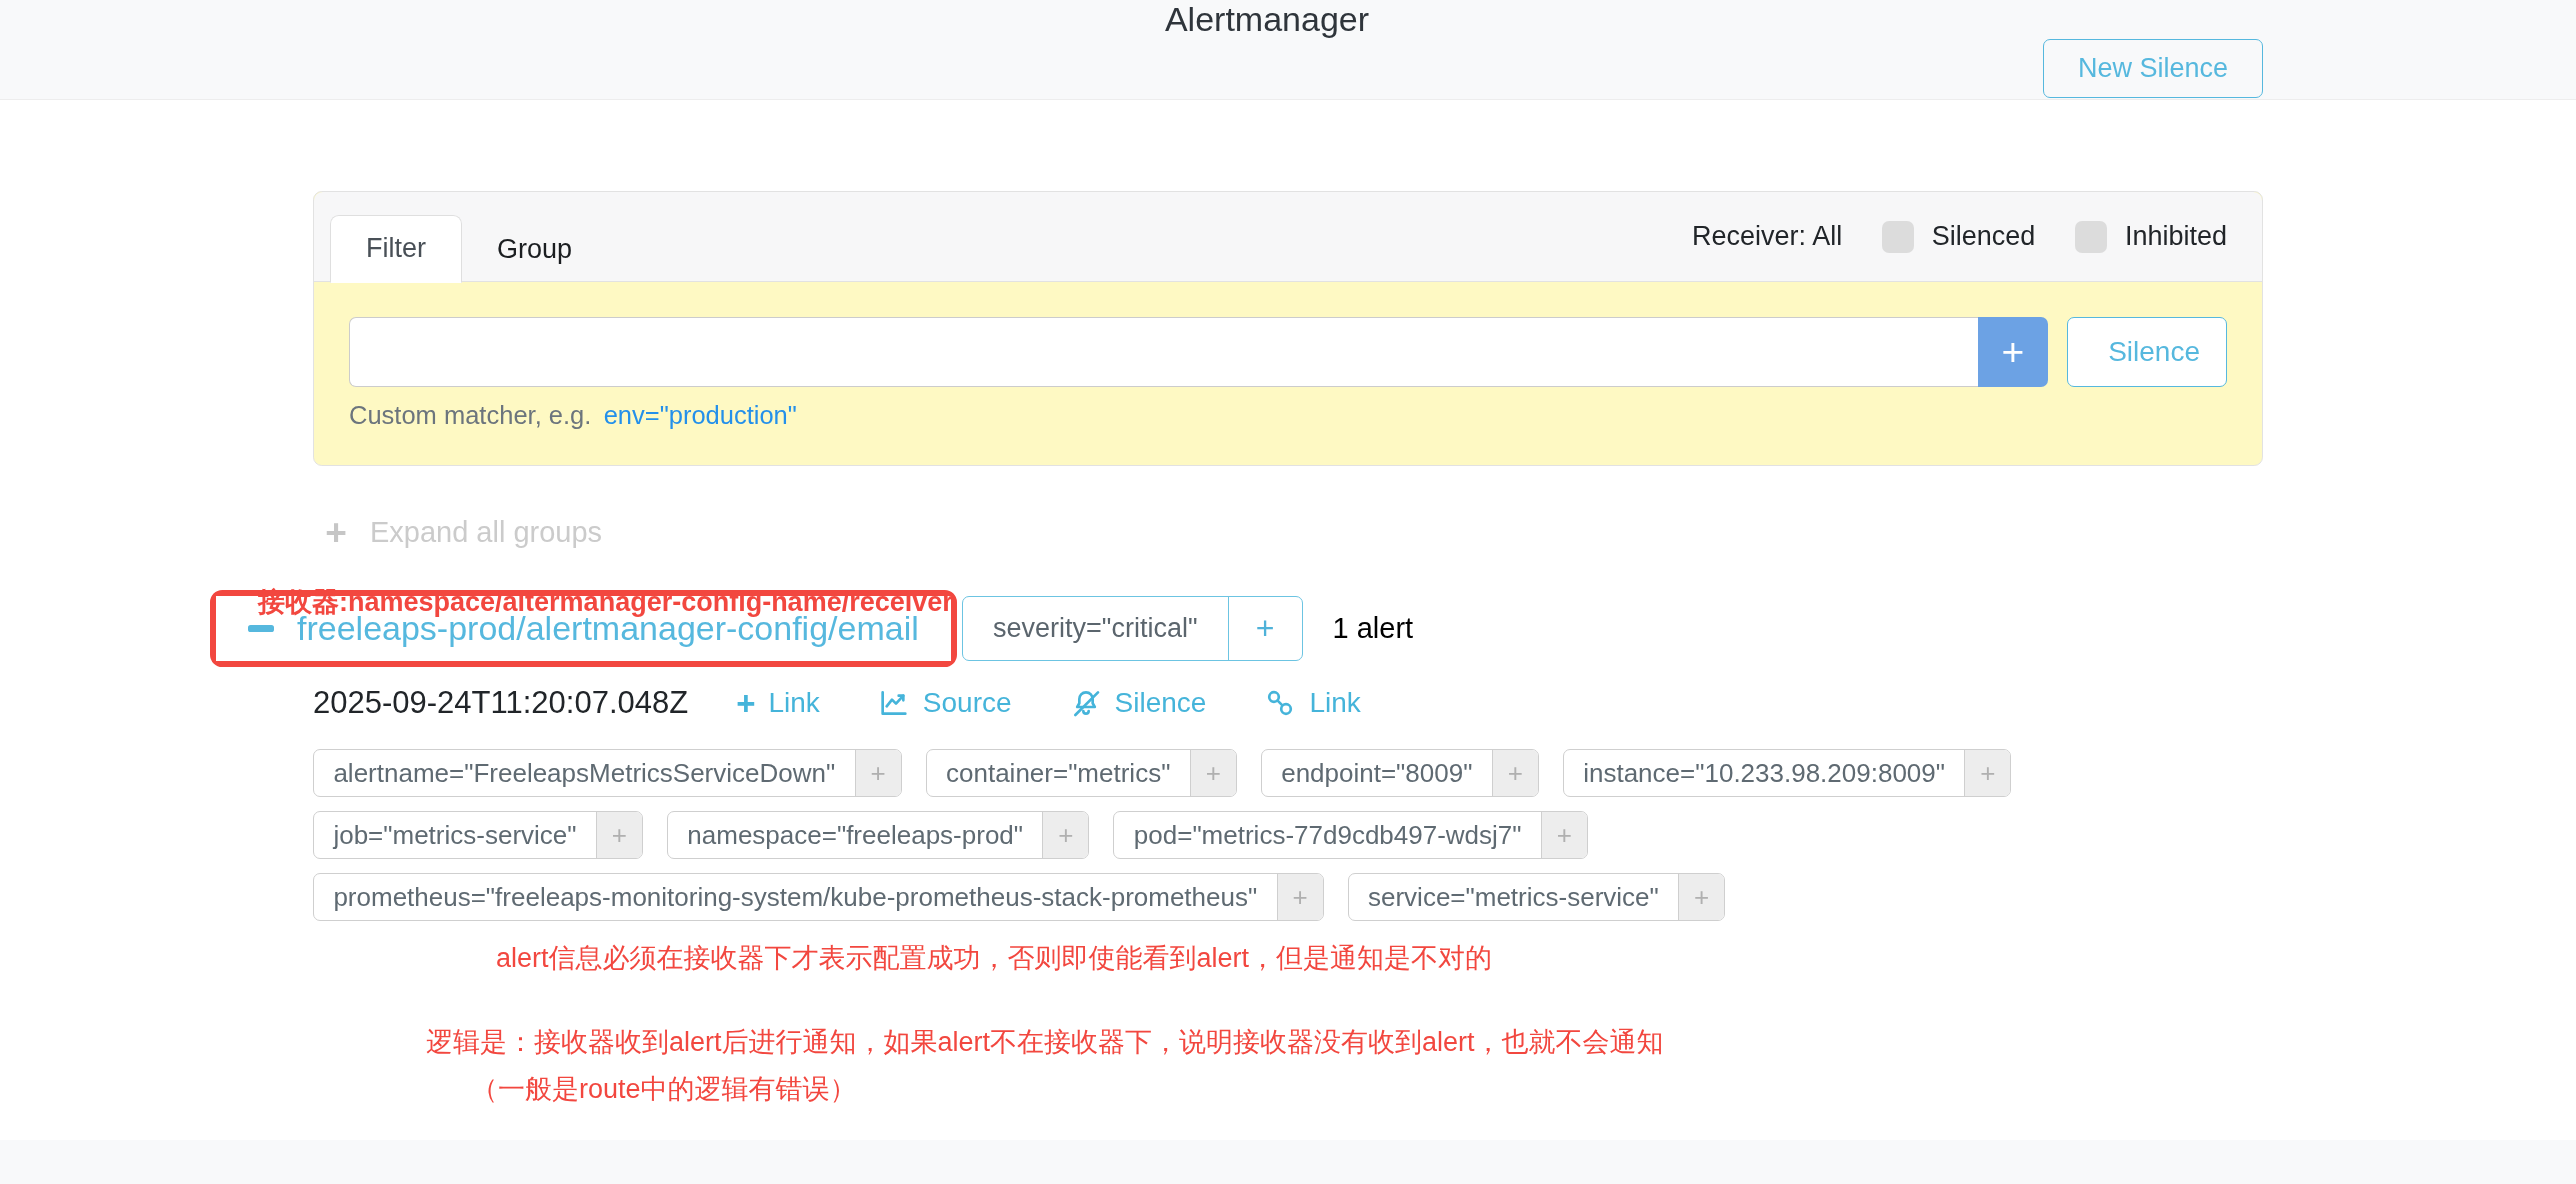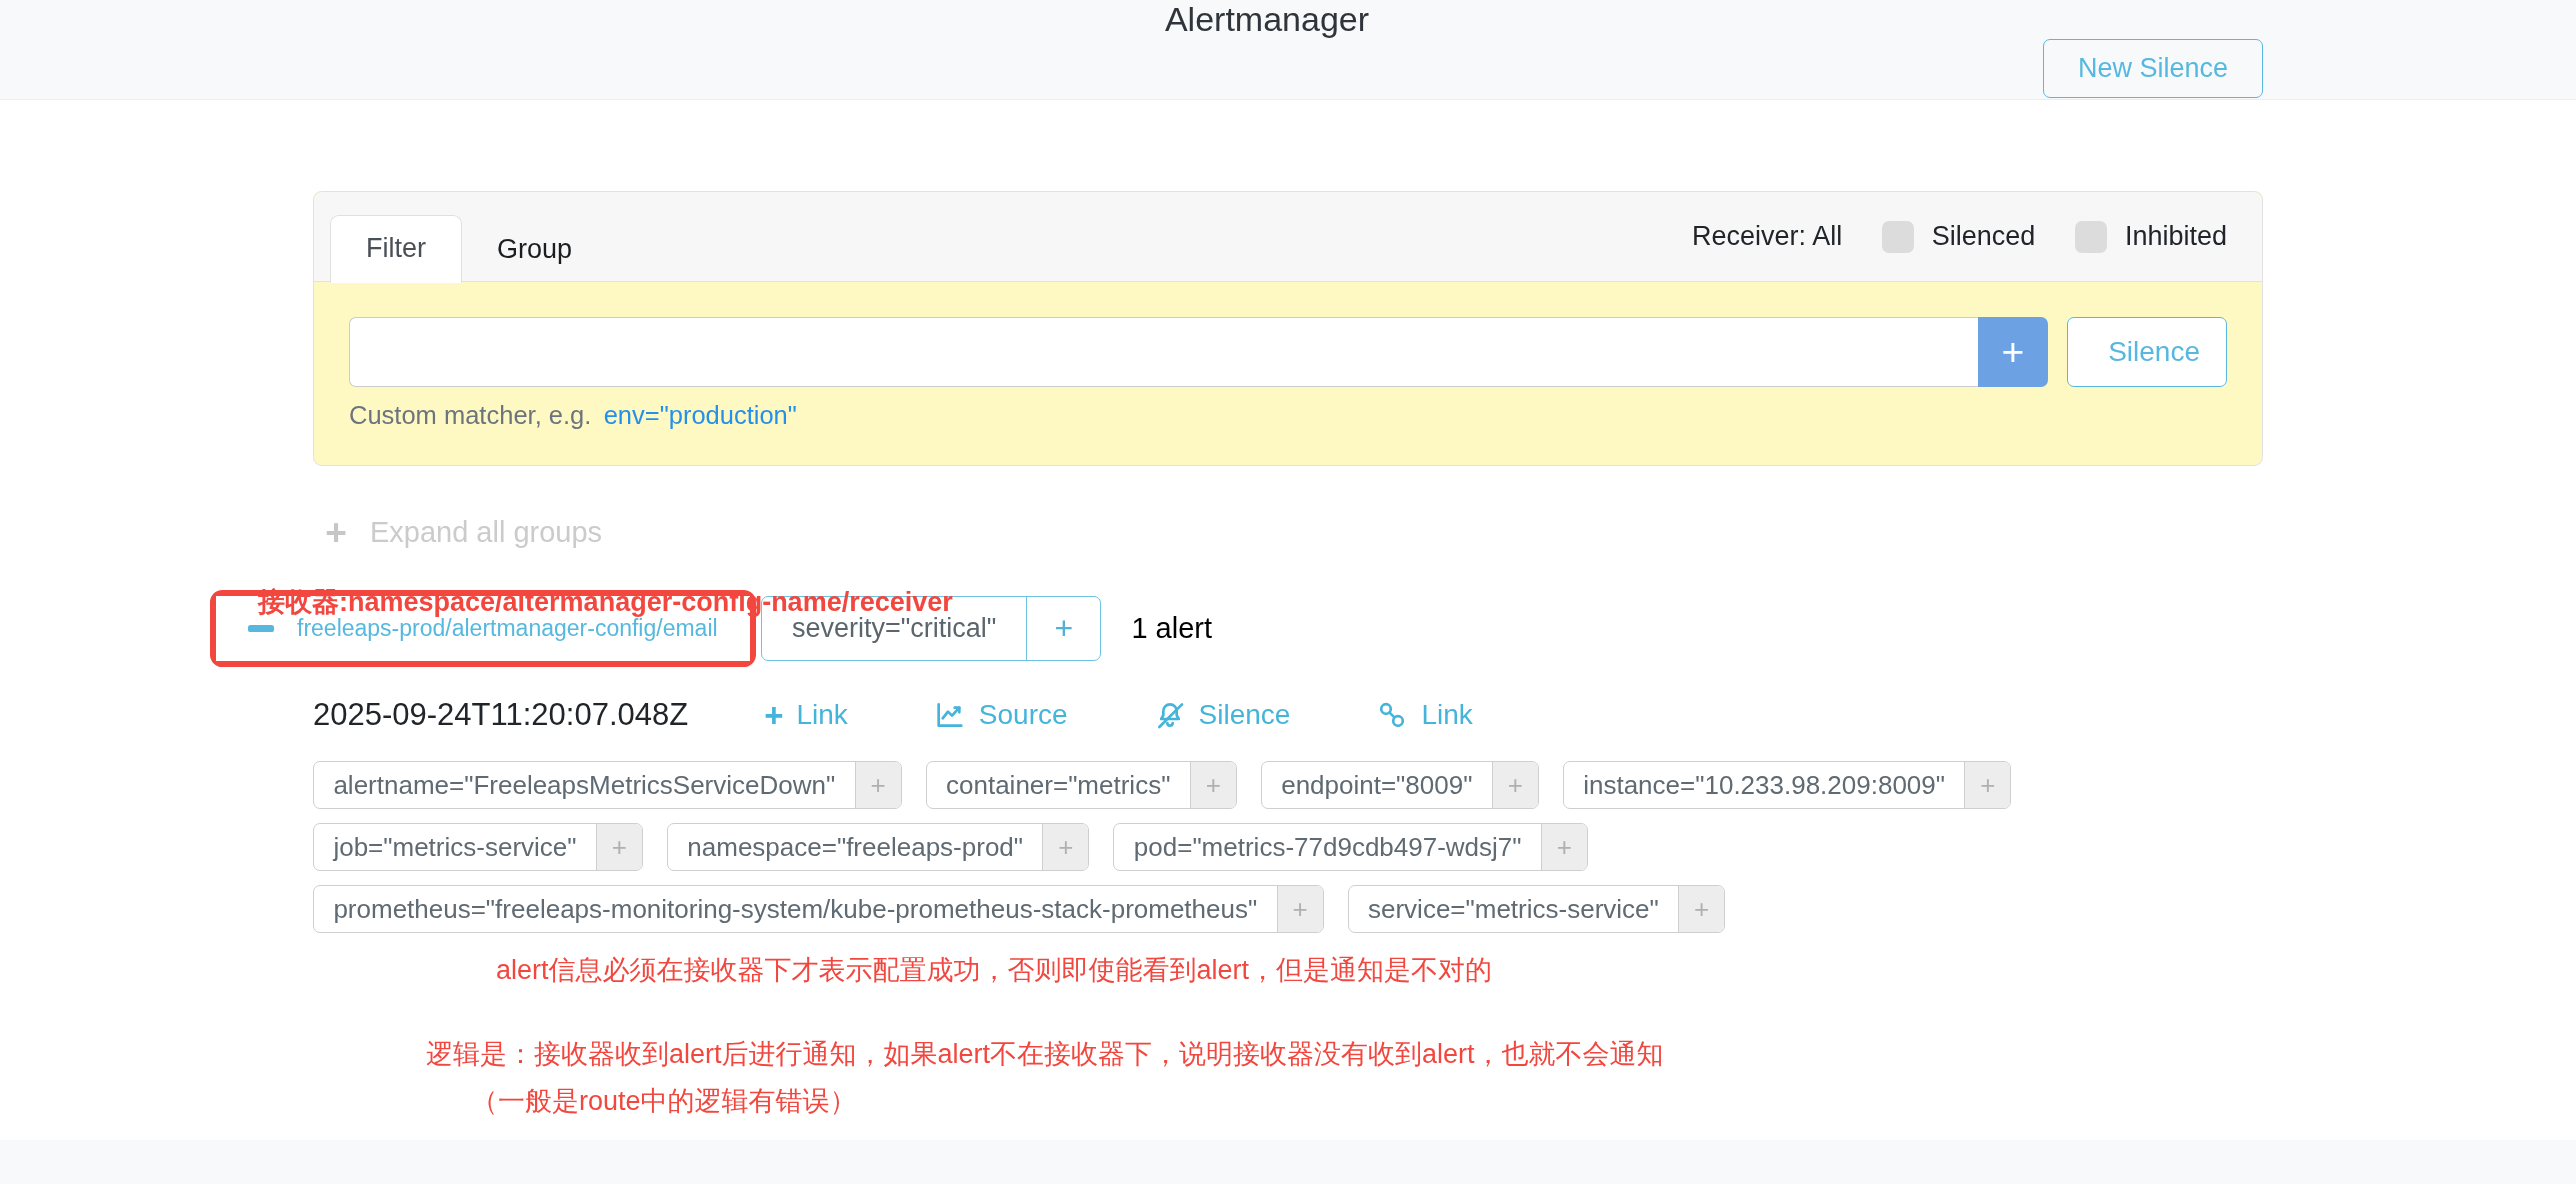--- a/index.html
+++ b/index.html
@@ -45,33 +45,33 @@
 
   
   .groups-section { position:relative; width:1950px; margin:0 auto; }
   .expand-row { display:flex; align-items:center; gap:23px; margin:48px 0 0 12.3px;
     color:#cbcbcb; font-size:29px; cursor:pointer; width:fit-content; }
   .expand-plus { font-size:37px; font-weight:700; color:#c6c6c6; line-height:1; }
   .annotation-receiver { position:absolute; left:-55px; top:70px; font-size:27px;
     font-weight:600; color:#f2473f; white-space:nowrap; }
   .group-row { display:flex; align-items:center; margin-top:39px; margin-left:-103px; }
   .redbox { border:6.2px solid #f2473f; border-radius:12.3px; background:#fff; display:flex; }
-  .btn-receiver { display:flex; align-items:center; gap:23px; color:#56b8de; font-size:23px;
+  .btn-receiver { display:flex; align-items:center; gap:23px; color:#56b8de; font-size:34px;
     padding:0 32px; height:65px; background:#fff; border:none; cursor:pointer; }
   .minus-bar { width:26px; height:6.2px; background:#56b8de; border-radius:2.6px; }
   .severity-group { display:flex; margin-left:5.3px; border:1.8px solid #6cc4e2; border-radius:7px;
     height:65px; align-items:stretch; background:#fff; overflow:hidden; }
   .severity-label { padding:0 30px; font-size:27px; color:#5b656d; display:flex; align-items:center; cursor:pointer; }
   .severity-plus { width:74px; border-left:1.8px solid #6cc4e2; color:#4fb2d9; font-size:32px;
     display:flex; align-items:center; justify-content:center; cursor:pointer; }
   .alert-count { margin-left:30px; font-size:29px; color:#000000; font-weight:500; }
 
   
   .alert-section { width:1950px; margin:0 auto; }
-  .alert-header { display:flex; align-items:center; margin-top:30px;gap:28px; }
+  .alert-header { display:flex; align-items:center; margin-top:18px; }
   .timestamp { font-size:31px; color:#212529; margin-right:48px; }
   .action { display:flex; align-items:center; gap:13px; color:#45b4da; font-size:28px;
     margin-right:58px; cursor:pointer; }
   .action svg { width:32px; height:32px; display:block; }
   .action-plus { font-weight:700; font-size:33px; line-height:1; }
   .labels-row { display:flex; gap:24px; margin-top:28px; }
   .labels-row + .labels-row { margin-top:14px; }
   .label-group { display:flex; border:1.8px solid #cfcfcf; border-radius:7px; overflow:hidden;
     height:48px; background:#fff; cursor:pointer; }
   .label-text { padding:0 19.4px; display:flex; align-items:center; font-size:26px; color:#5f6a72; white-space:nowrap; }

